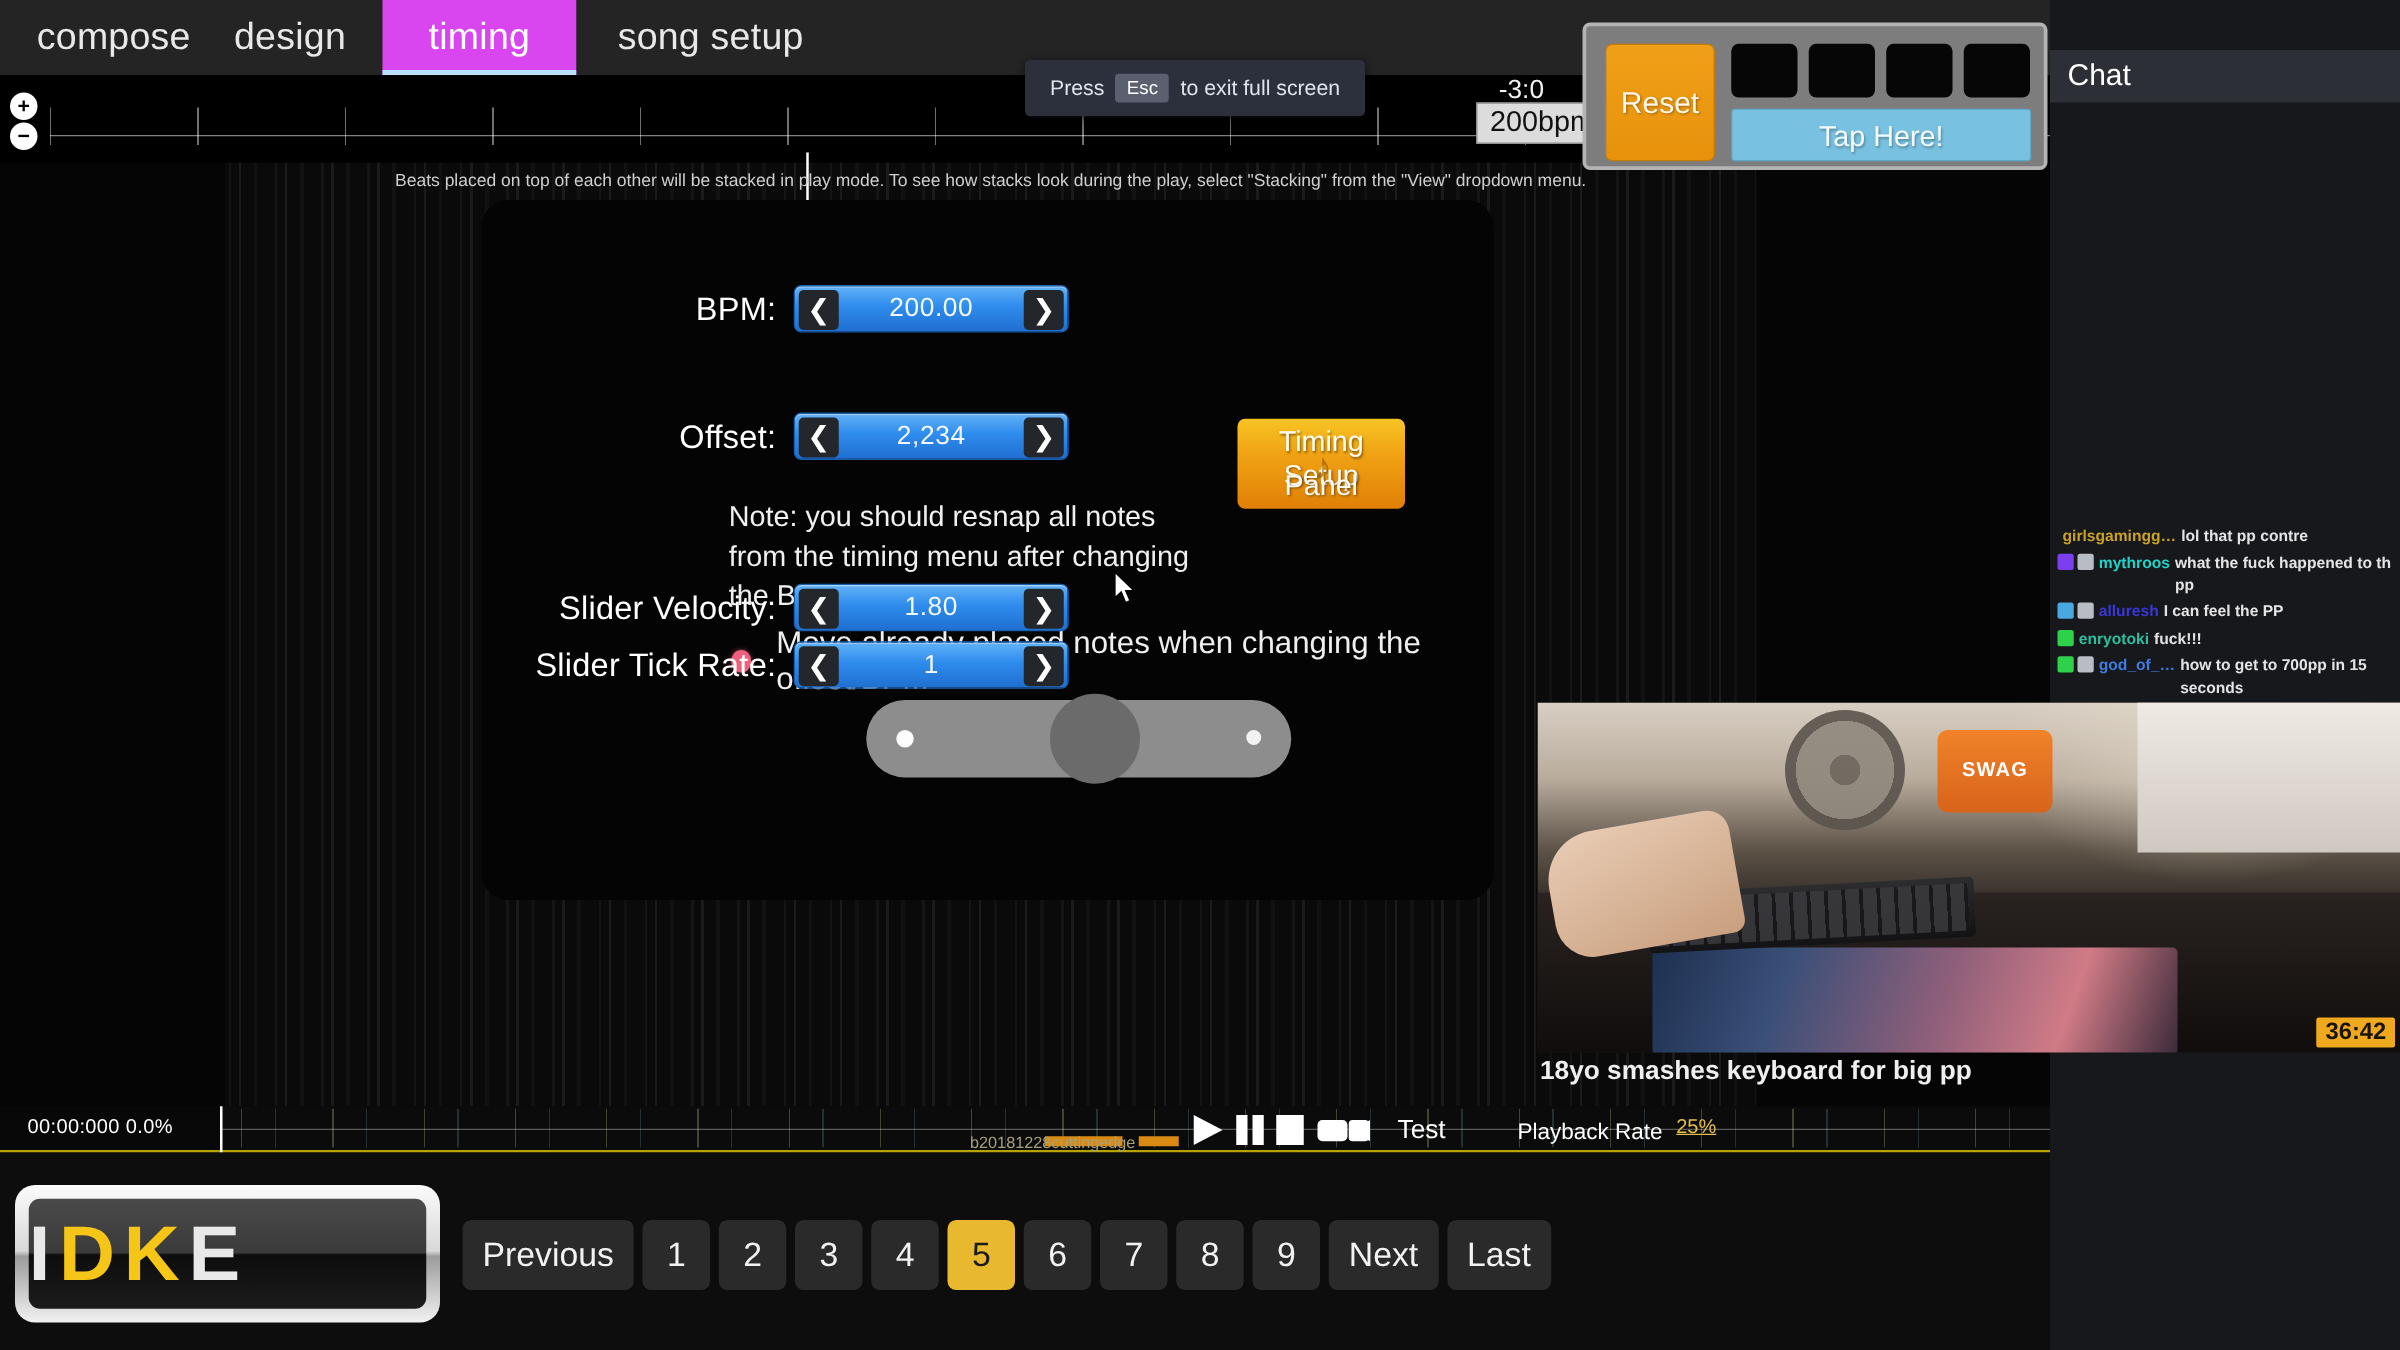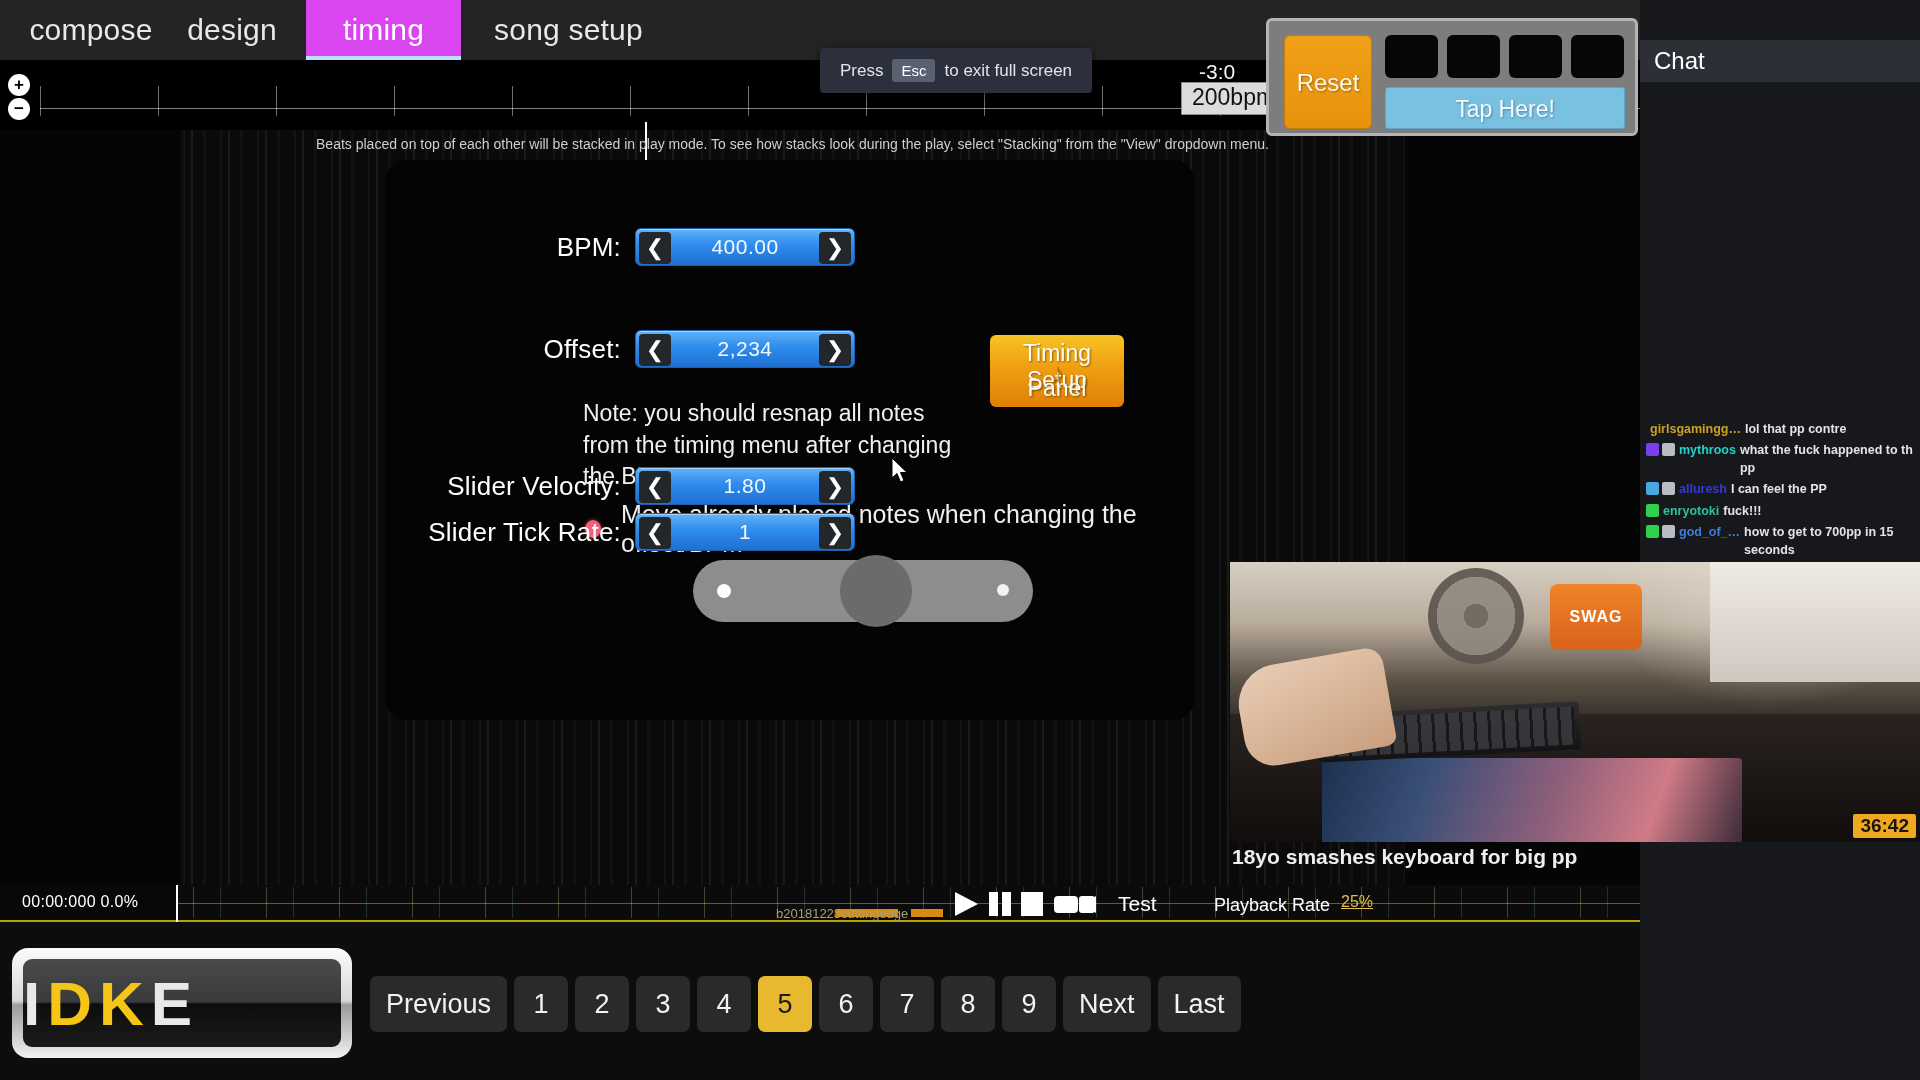--- a/index.html
+++ b/index.html
@@ -432,21 +432,21 @@
 
     <div id="playfield">
       <div id="pf-hint">Beats placed on top of each other will be stacked in play mode. To see how stacks look during the play, select "Stacking" from the "View" dropdown menu.</div>
 
       <div id="dialog">
 
         <div class="row" style="left:0px; top:68px;">
           <div class="lbl">BPM:</div>
           <div class="spin">
             <div class="arw l">❮</div>
-            <div class="val">400.00</div>
+            <div class="val">200.00</div>
             <div class="arw r">❯</div>
           </div>
         </div>
 
         <div id="tsp-btn">
           <div class="t1">Timing Setup</div>
           <div class="glyph">♪</div>
           <div class="t2">Panel</div>
         </div>
 

